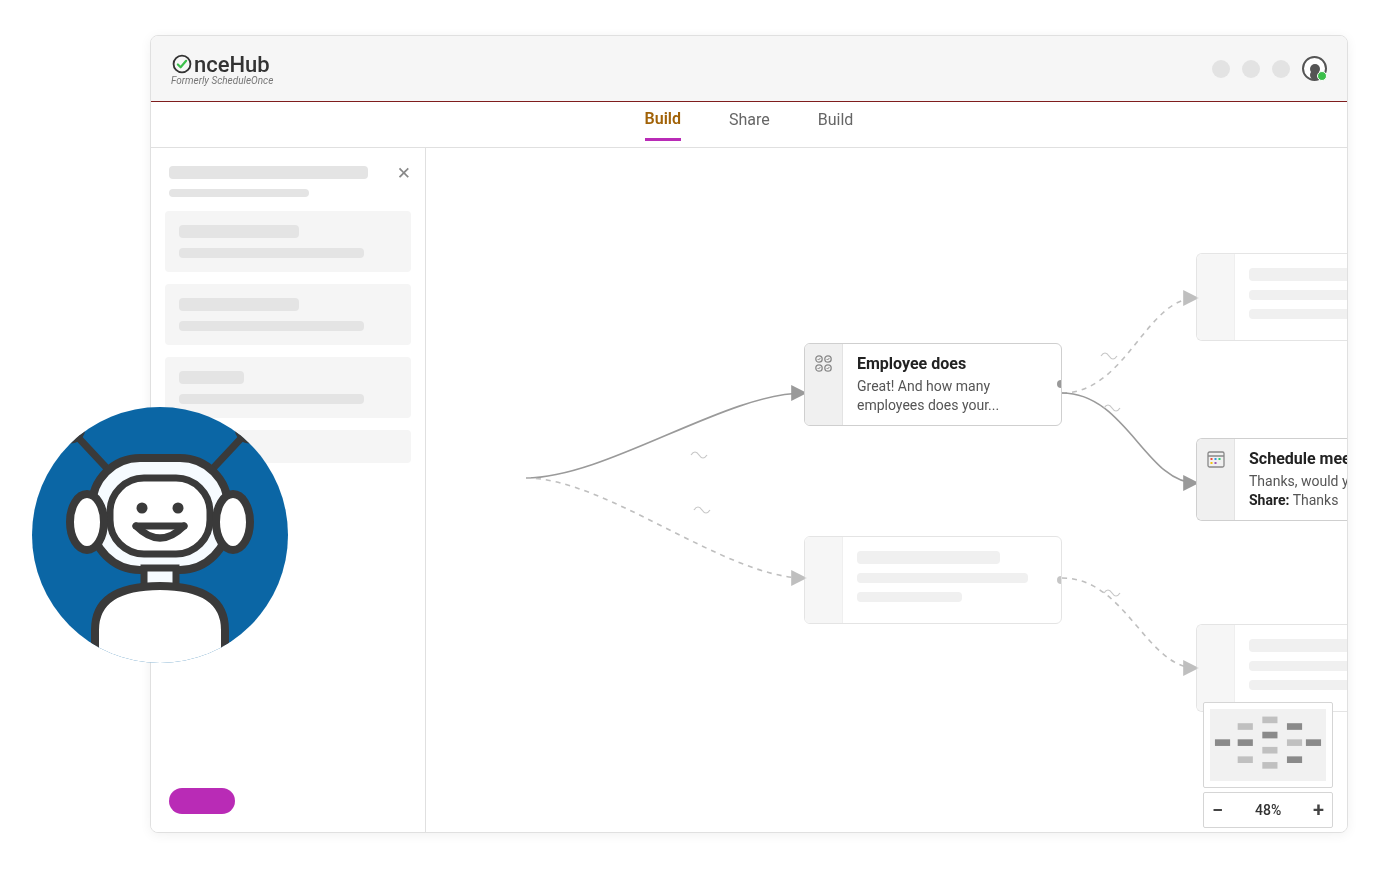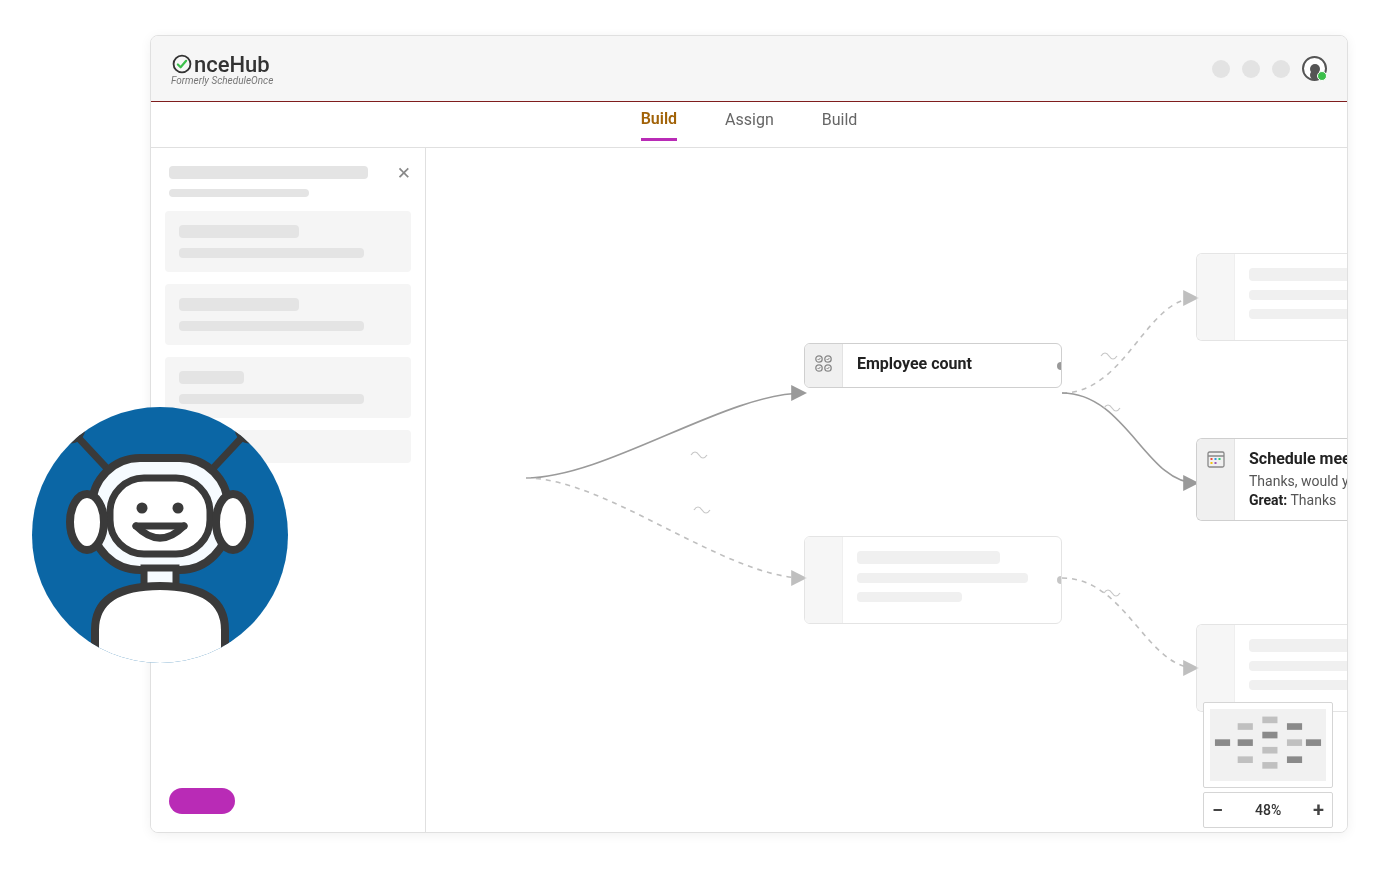--- a/index.html
+++ b/index.html
@@ -140,21 +140,21 @@
       <span class="dot"></span>
       <span class="dot"></span>
       <span class="avatar-circle">
           <span class="avatar-inner"></span>
         </span>
     </div>
   </div>
 
   <div class="tabs">
     <span class="tab active">Build</span>
-    <span class="tab">Assign</span>
+    <span class="tab">Share</span>
     <span class="tab">Build</span>
   </div>
 
   <div class="body">
     <div class="sidebar">
       <div class="sidebar-header">
         <span class="sidebar-close">✕</span>
         <div class="ph wider" style="width:92%;"></div>
         <div class="ph" style="width:65%; margin-top:10px; height:8px;"></div>
       </div>
@@ -217,21 +217,22 @@
               <path d="M3.6 5 l1 1 l1.8 -2" stroke="#888" stroke-width="1" fill="none"></path>
             <circle cx="14" cy="5" r="3.2" fill="none" stroke="#888" stroke-width="1.3"></circle>
               <path d="M12.6 5 l1 1 l1.8 -2" stroke="#888" stroke-width="1" fill="none"></path>
             <circle cx="5" cy="14" r="3.2" fill="none" stroke="#888" stroke-width="1.3"></circle>
               <path d="M3.6 14 l1 1 l1.8 -2" stroke="#888" stroke-width="1" fill="none"></path>
             <circle cx="14" cy="14" r="3.2" fill="none" stroke="#888" stroke-width="1.3"></circle>
               <path d="M12.6 14 l1 1 l1.8 -2" stroke="#888" stroke-width="1" fill="none"></path>
           </svg>
         </div>
         <div class="body-col">
-          <div class="node-title">Employee count</div>
+          <div class="node-title">Employee does</div>
+          <div class="node-sub">Great! And how many employees does your...</div>
         </div>
         <span class="port right"></span>
       </div>
 
       <div class="node ghost" style="left:378px; top:388px; width:258px; height:88px;">
         <div class="icon-col"></div>
         <div class="body-col" style="display:flex; flex-direction:column; gap:9px; padding-top:14px;">
           <div class="ph wider" style="width:75%;"></div>
           <div class="ph" style="width:90%;"></div>
           <div class="ph" style="width:55%;"></div>
@@ -256,21 +257,21 @@
             <rect x="4.5" y="9" width="2" height="2" fill="#e74c3c"></rect>
             <rect x="8.5" y="9" width="2" height="2" fill="#3498db"></rect>
             <rect x="12.5" y="9" width="2" height="2" fill="#2ecc71"></rect>
             <rect x="4.5" y="13" width="2" height="2" fill="#f1c40f"></rect>
             <rect x="8.5" y="13" width="2" height="2" fill="#9b59b6"></rect>
           </svg>
         </div>
         <div class="body-col">
           <div class="node-title">Schedule meeting</div>
           <div class="node-sub">Thanks, would you like...</div>
-          <div class="node-sub"><strong>Great:</strong><span> Thanks</span></div>
+          <div class="node-sub"><strong>Share:</strong><span> Thanks</span></div>
         </div>
       </div>
 
       <div class="node ghost" style="left:770px; top:476px; width:258px; height:88px; border-right:none; border-top-right-radius:0; border-bottom-right-radius:0;">
         <div class="icon-col"></div>
         <div class="body-col" style="display:flex; flex-direction:column; gap:9px; padding-top:14px;">
           <div class="ph wider" style="width:75%;"></div>
           <div class="ph" style="width:90%;"></div>
           <div class="ph" style="width:55%;"></div>
         </div>

